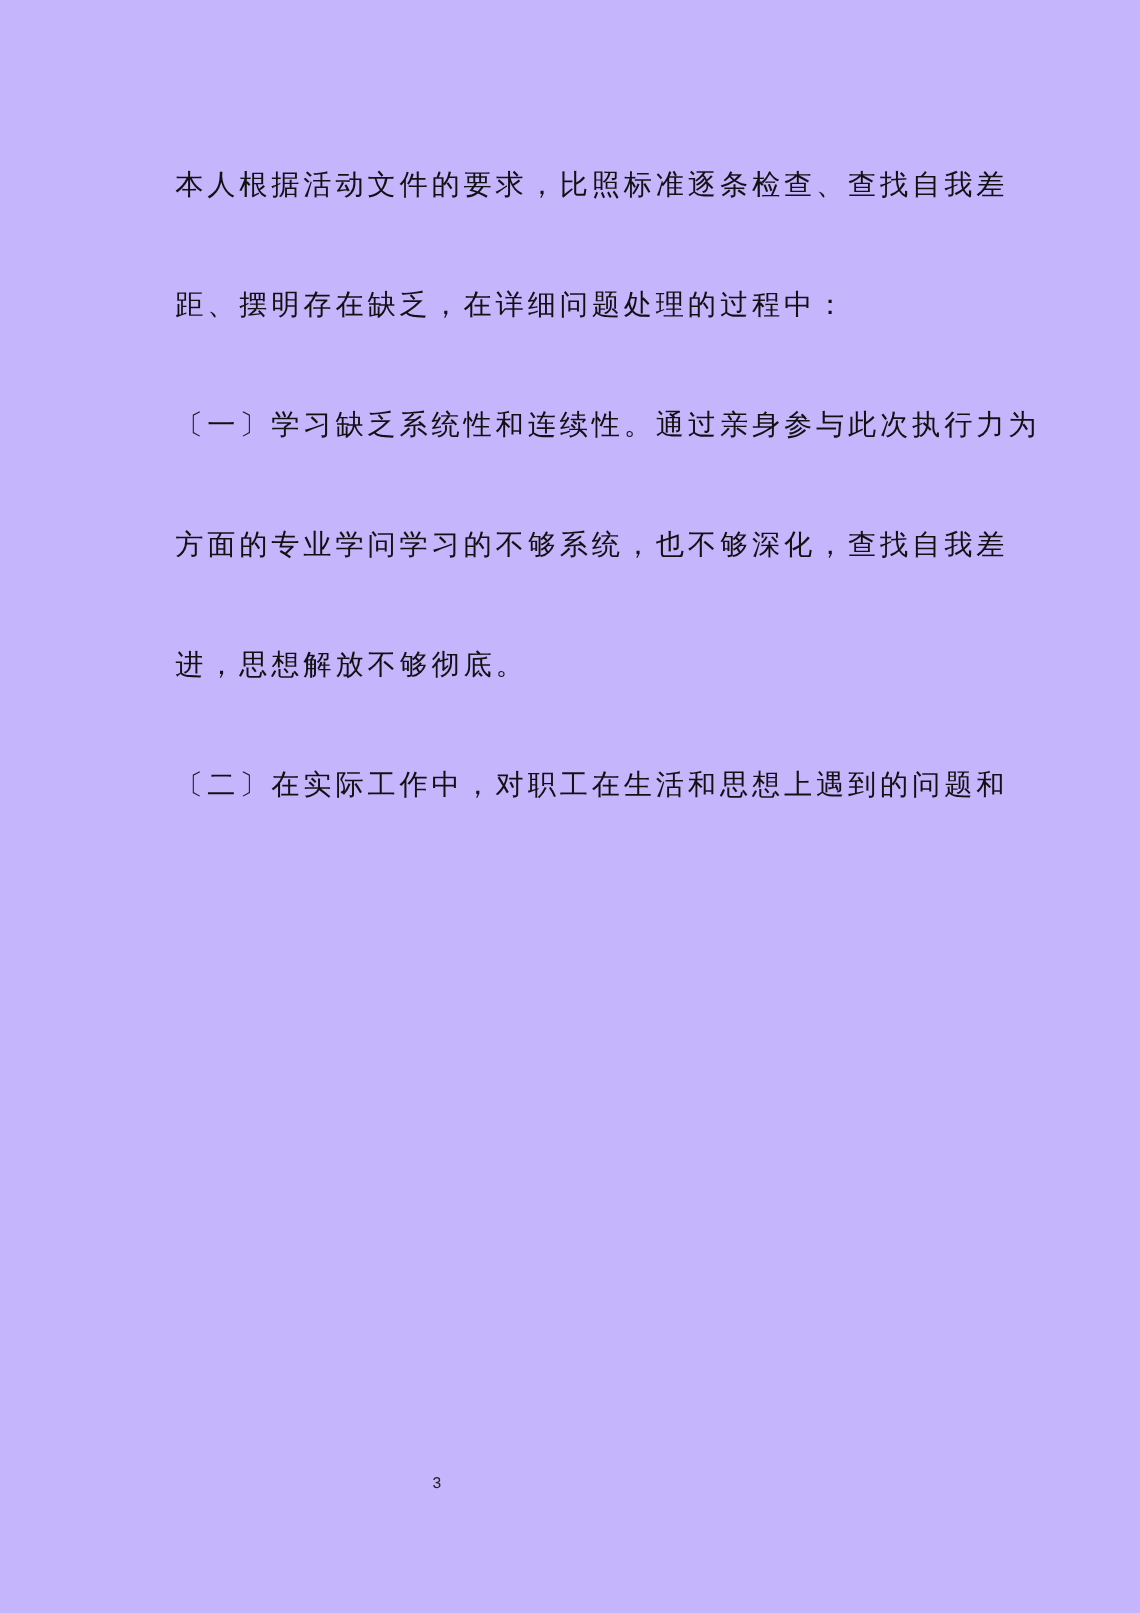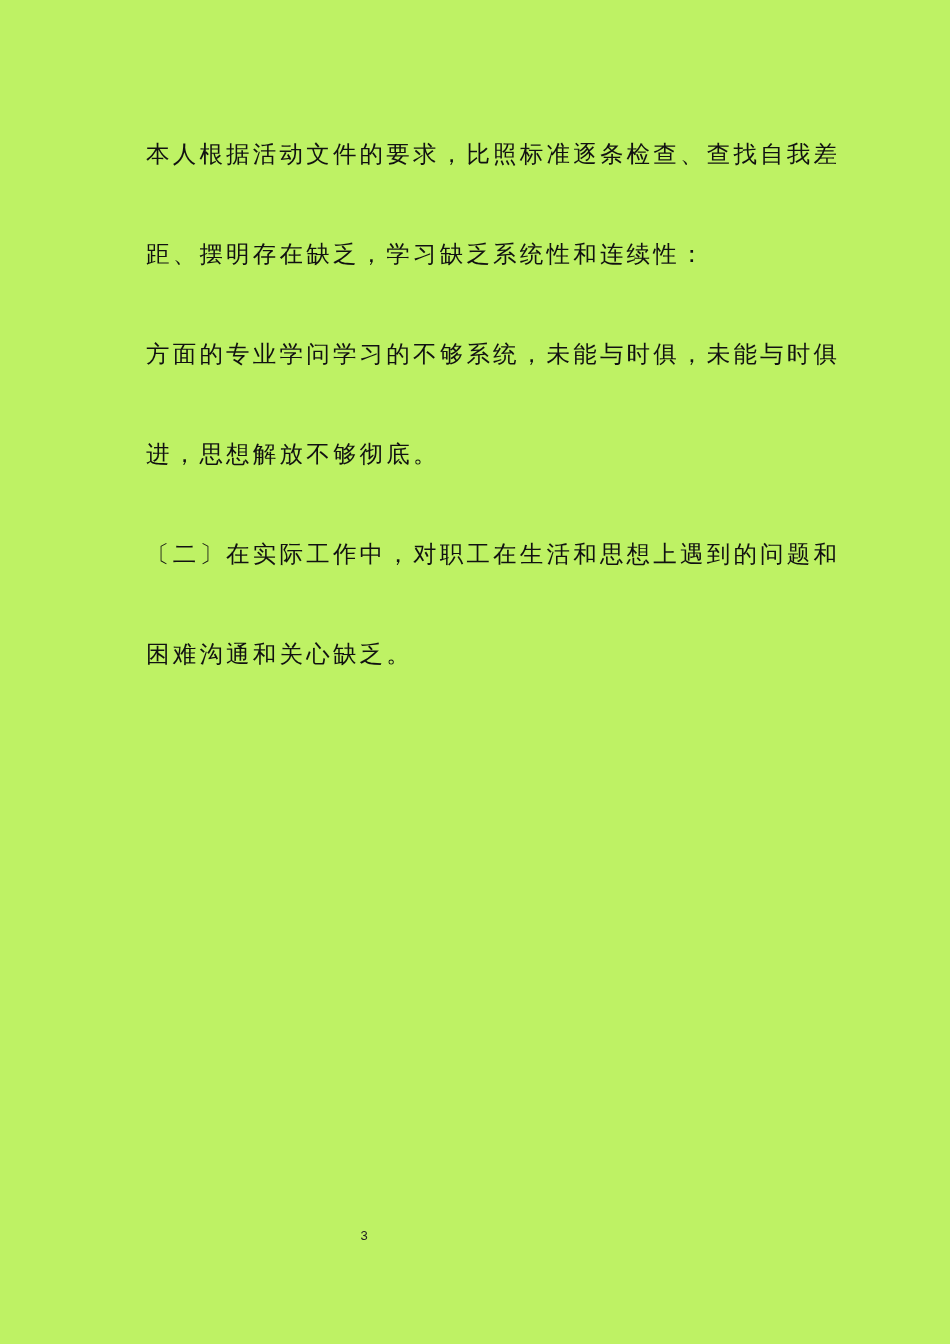--- a/index.html
+++ b/index.html
@@ -14,21 +14,21 @@
       overflow: hidden;
       font-family: "DejaVu Serif", "Liberation Serif", serif;
       color: #111111;
     }
     .page {
       position: absolute;
       left: 0;
       top: 0;
       width: 950px;
       height: 1344px;
-      background: #bef264;
+      background: #c4b5fd;
     }
     .text-block {
       position: absolute;
       left: 146px;
       top: 134px;
       width: 664px;
     }
     .line {
       height: 100px;
       line-height: 40px;
@@ -51,20 +51,20 @@
       font-size: 13px;
       color: #222222;
     }
   </style>
 </head>
 <body>
 
 <div class="page">
   <div class="text-block">
     <div class="line justify">本人根据活动文件的要求，比照标准逐条检查、查找自我差</div>
-    <div class="line">距、摆明存在缺乏，学习缺乏系统性和连续性：</div>
-    <div class="line justify">方面的专业学问学习的不够系统，未能与时俱，未能与时俱</div>
+    <div class="line">距、摆明存在缺乏，在详细问题处理的过程中：</div>
+    <div class="line justify">〔一〕学习缺乏系统性和连续性。通过亲身参与此次执行力为</div>
+    <div class="line justify">方面的专业学问学习的不够系统，也不够深化，查找自我差</div>
     <div class="line">进，思想解放不够彻底。</div>
     <div class="line justify">〔二〕在实际工作中，对职工在生活和思想上遇到的问题和</div>
-    <div class="line">困难沟通和关心缺乏。</div>
   </div>
   <div class="page-number">3</div>
 </div>
 
 </body></html>

